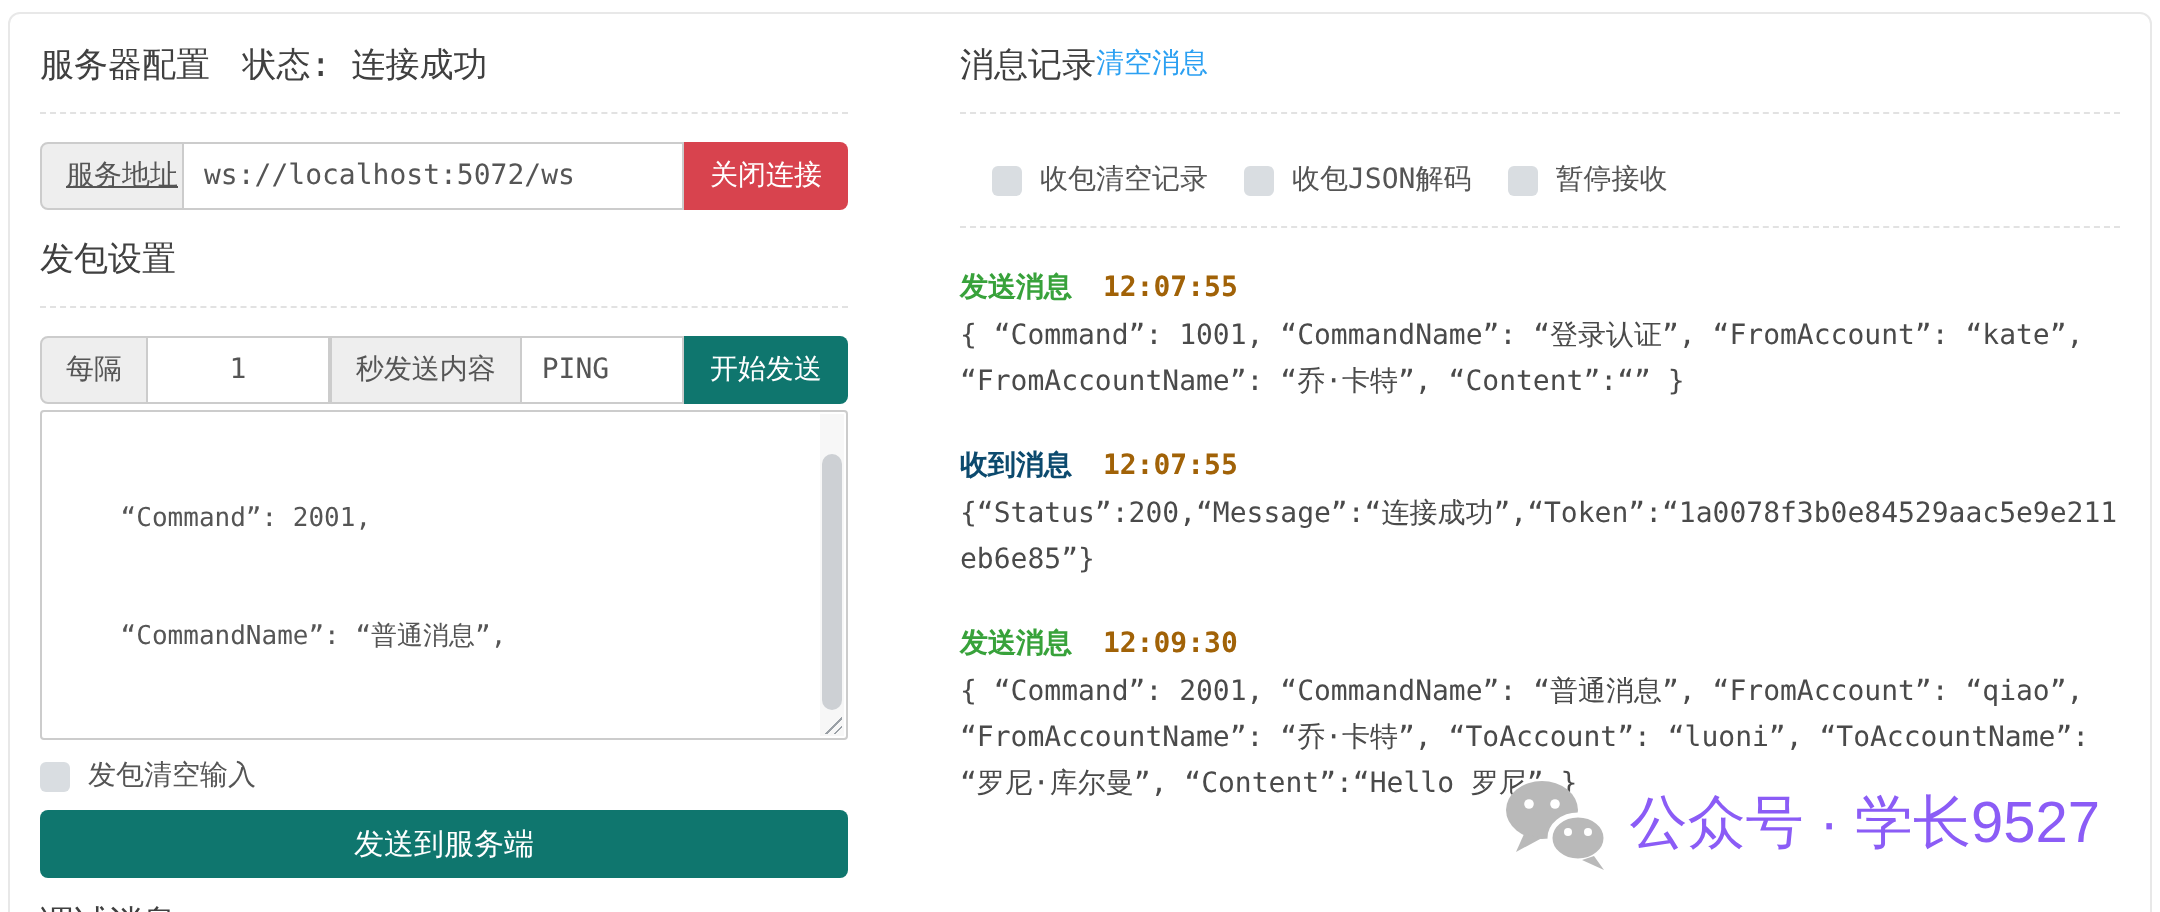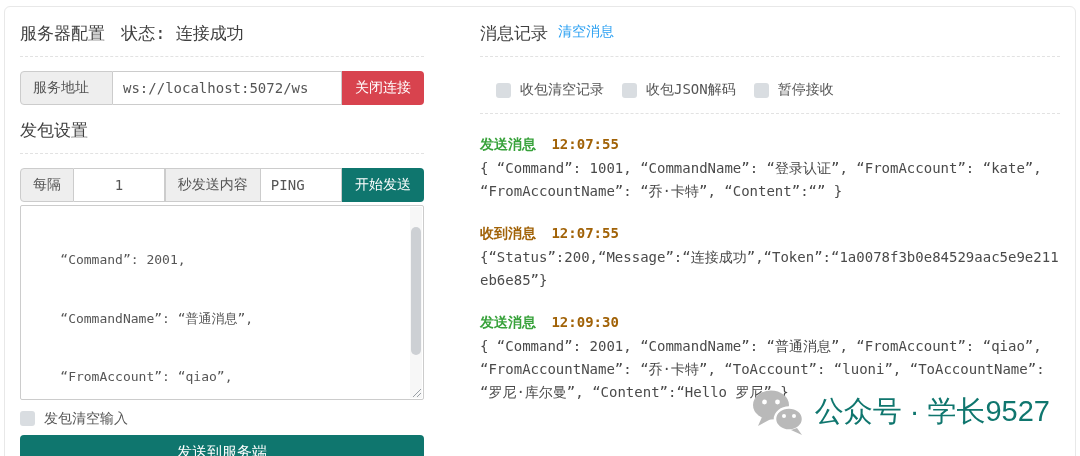--- a/index.html
+++ b/index.html
@@ -36,21 +36,21 @@
   }
   .btn-red { background:#d8434e; }
   .btn-green { background:#0f766e; }
   .grow { flex:1 1 auto; }
   .w-interval { width:93px; text-align:center; }
   .w-ping { width:83px; }
 
   
   .editor {
     position:relative; margin-top:3px; border:1px solid #ccc; border-radius:2px;
-    height:195px; padding:5px 22px 5px 8px; font-size:13px; line-height:19.5px;
+    height:165px; padding:5px 22px 5px 8px; font-size:13px; line-height:19.5px;
     color:#555; overflow:hidden; white-space:pre; cursor:text;
   }
   .scrollbar { position:absolute; top:1px; bottom:1px; right:1px; width:12px; background:#f7f7f7; }
   .scroll-thumb { position:absolute; top:20px; left:1px; width:10px; height:128px; background:#cdd0d4; border-radius:5px; }
   .resize-handle {
     position:absolute; right:2px; bottom:2px; width:10px; height:10px;
     background:repeating-linear-gradient(135deg, transparent 0 2px, #9aa0a6 2px 3px);
     clip-path:polygon(100% 0, 100% 100%, 0 100%);
   }
 
@@ -61,52 +61,52 @@
   .filters { display:flex; align-items:center; gap:18px; margin-top:24px;padding-left:16px; }
   .filter-item { display:flex; align-items:center; font-size:14px; color:#555; }
 
   .big-btn {
     display:block; width:100%; height:34px; margin-top:9px; border:none; border-radius:4px;
     color:#fff; font-size:15px; cursor:pointer; font-family:inherit;
   }
 
   
   .title-row { display:flex; align-items:center; }
-  .link-clear { font-size:14px; color:#2ba0f2; margin-left:10px; text-decoration:none; cursor:pointer; }
+  .link-clear { font-size:14px; color:#2ba0f2; margin-left:0; text-decoration:none; cursor:pointer; }
   .msg-list { margin-top:21px; }
   .msg { margin-bottom:21px; }
   .msg-head { font-size:14px; line-height:19px; }
   .msg-type { font-weight:bold; }
   .msg-type.green { color:#38a23b; }
-  .msg-type.blue { color:#a16207; }
+  .msg-type.blue { color:#0c4a6e; }
   .msg-time { font-weight:bold; color:#a16207; margin-left:7px; }
   .msg-body { font-size:14px; color:#4a4a4a; line-height:23px; margin-top:3px; word-break:break-all; }
 
   
   .watermark {
     position:absolute; right:10px; top:368px; display:flex; align-items:center;
-    color:#0f766e; font-size:29px; font-family:"Liberation Sans","DejaVu Sans",sans-serif;
+    color:#8b5cf6; font-size:29px; font-family:"Liberation Sans","DejaVu Sans",sans-serif;
   }
   .watermark svg { margin-right:10px; }
 </style>
 </head>
 <body>
 
 <div class="panel">
 
   <div class="col-left">
 
     <div class="section-title">
       <span>服务器配置</span>
       <span class="status-text">状态: 连接成功</span>
     </div>
     <div class="divider"></div>
 
     <div class="input-group">
-      <span class="ig-addon first" style="width:93px;">服务地址</span>
+      <span class="ig-addon first" style="width:72px;text-decoration:underline;">服务地址</span>
       <input class="ig-input grow" type="text" value="ws://localhost:5072/ws" style="">
       <button class="ig-btn btn-red">关闭连接</button>
     </div>
 
     <div class="section-title" style="margin-top:15px;">发包设置</div>
     <div class="divider"></div>
 
     <div class="input-group">
       <span class="ig-addon first">每隔</span>
       <input class="ig-input w-interval" type="text" value="1" style="">

